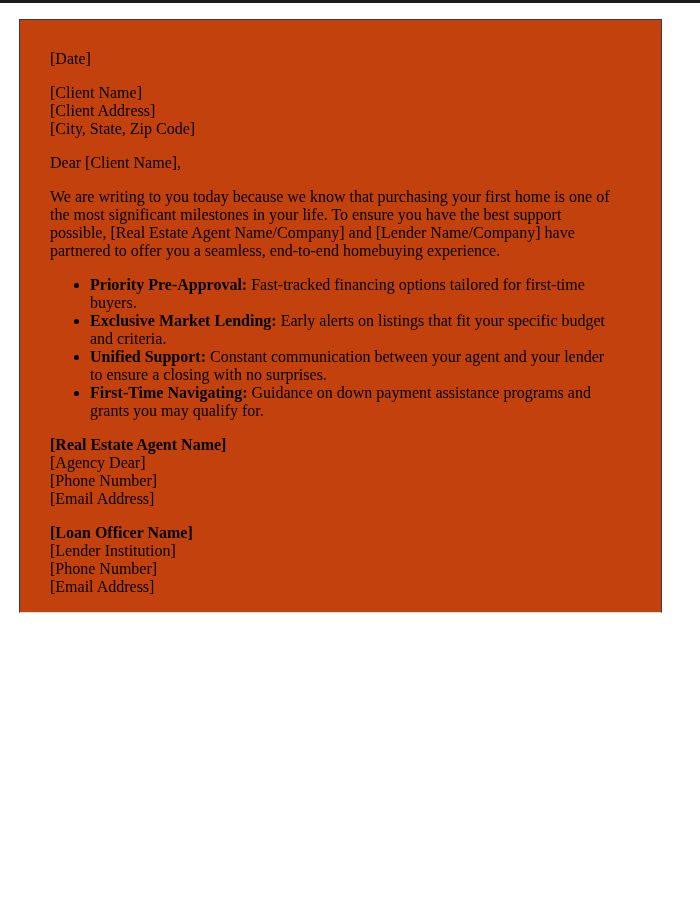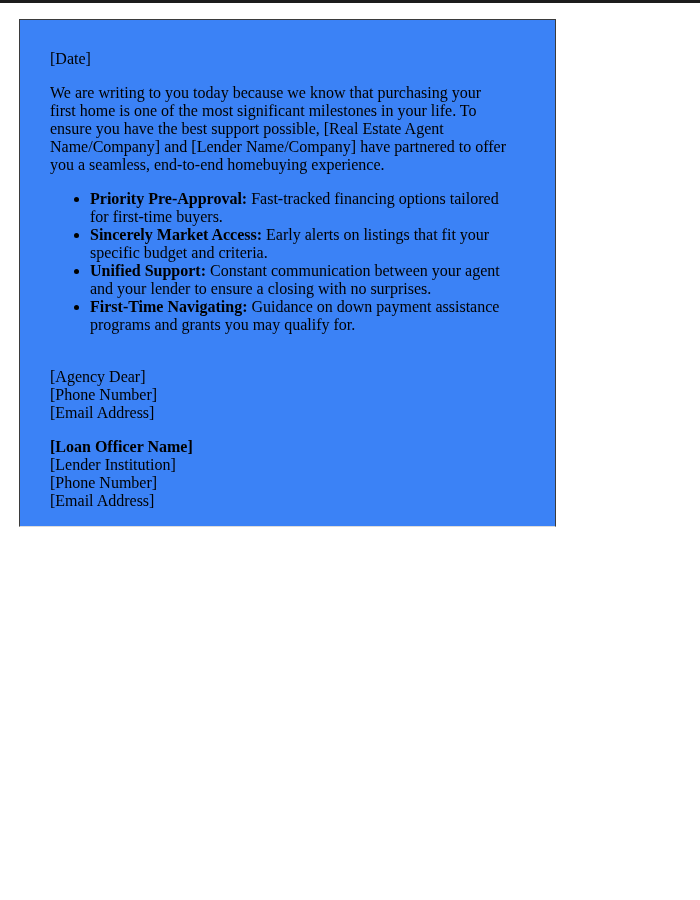--- a/index.html
+++ b/index.html
@@ -17,25 +17,25 @@
     overflow: hidden;
   }
   .top-bar {
     width: 700px;
     height: 3px;
     background: #1c1c1c;
   }
   .letter {
     box-sizing: border-box;
     margin: 16px 0 0 19px;
-    width: 537px;
+    width: 643px;
     border: 1px solid #3b3b3b;
     border-bottom-color: #dcdcdc;
     padding: 14px 45px 0 30px;
-    background: #3b82f6;
+    background: #c2410c;
     line-height: 18px;
   }
   .letter p {
     margin: 16px 0;
   }
   .letter ul {
     margin: 16px 0;
     padding-left: 40px;
   }
   .letter li {
@@ -45,37 +45,43 @@
 </style>
 </head>
 <body>
 
 <div class="top-bar"></div>
 
 <div class="letter">
 
   <p>[Date]</p>
 
+  <p>
+    <span>[Client Name]</span><br>
+    <span>[Client Address]</span><br>
+    <span>[City, State, Zip Code]</span>
+  </p>
 
+  <p>Dear [Client Name],</p>
 
   <p>We are writing to you today because we know that purchasing your first home is one of the most significant milestones in your life. To ensure you have the best support possible, [Real Estate Agent Name/Company] and [Lender Name/Company] have partnered to offer you a seamless, end-to-end homebuying experience.</p>
 
 
   <ul>
     <li><b>Priority Pre-Approval:</b><span> Fast-tracked financing options tailored for first-time buyers.</span></li>
-    <li><b>Sincerely Market Access:</b><span> Early alerts on listings that fit your specific budget and criteria.</span></li>
+    <li><b>Exclusive Market Lending:</b><span> Early alerts on listings that fit your specific budget and criteria.</span></li>
     <li><b>Unified Support:</b><span> Constant communication between your agent and your lender to ensure a closing with no surprises.</span></li>
     <li><b>First-Time Navigating:</b><span> Guidance on down payment assistance programs and grants you may qualify for.</span></li>
   </ul>
 
 
 
 
   <p>
-    <br>
+    <b>[Real Estate Agent Name]</b><br>
     <span>[Agency Dear]</span><br>
     <span>[Phone Number]</span><br>
     <span>[Email Address]</span>
   </p>
 
   <p>
     <b>[Loan Officer Name]</b><br>
     <span>[Lender Institution]</span><br>
     <span>[Phone Number]</span><br>
     <span>[Email Address]</span>

